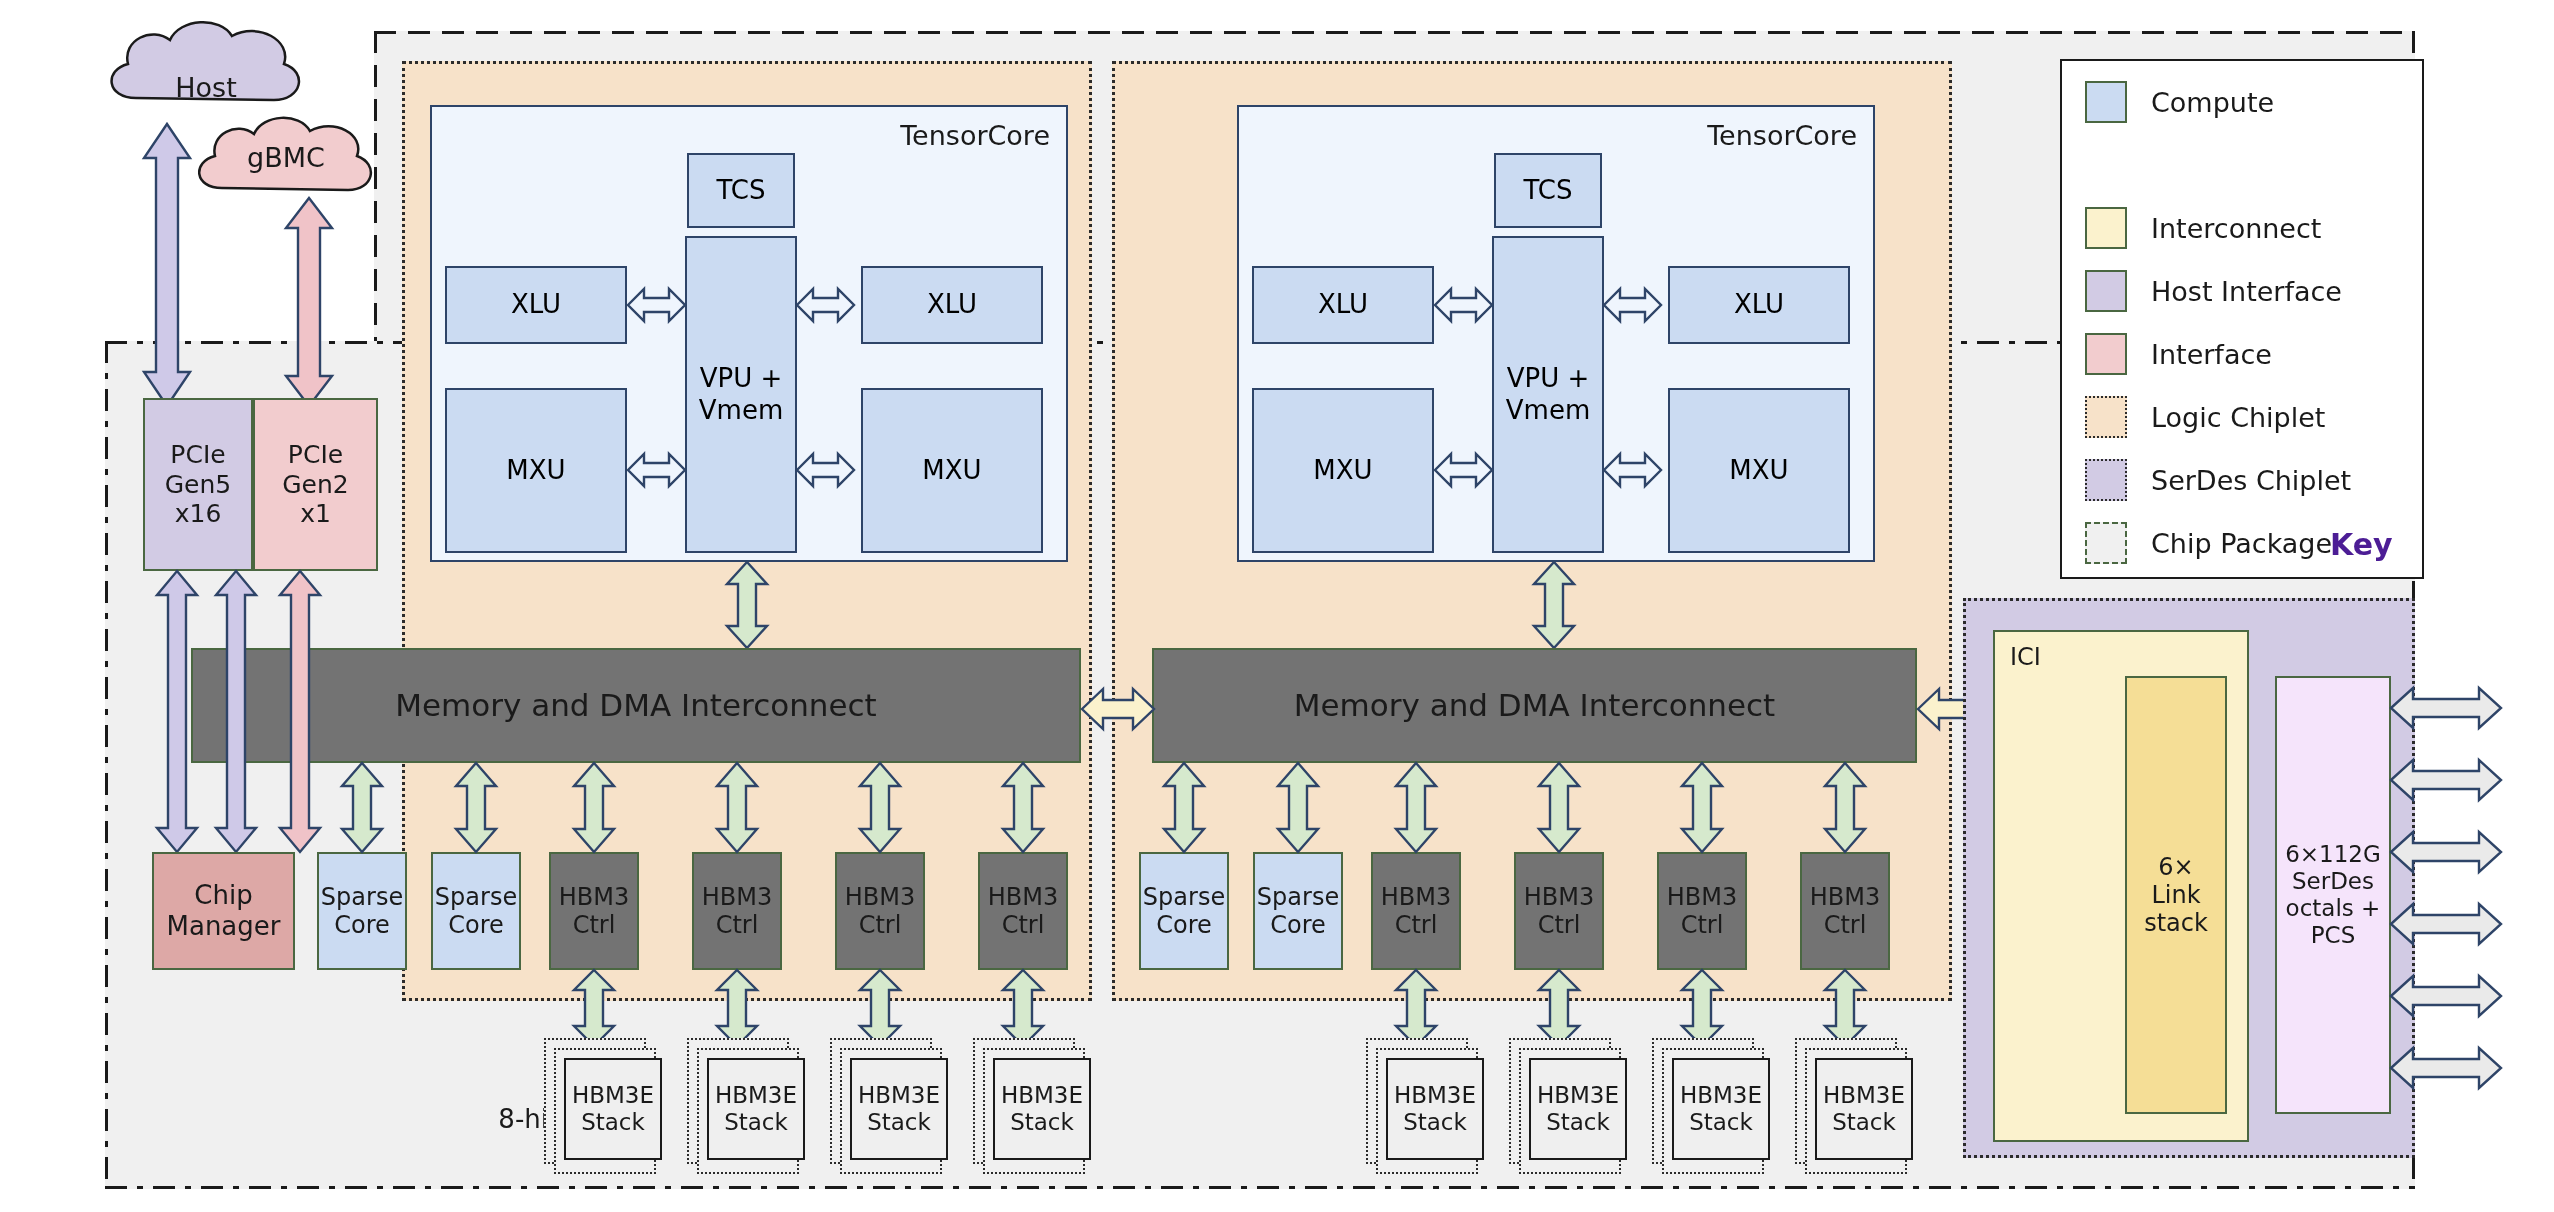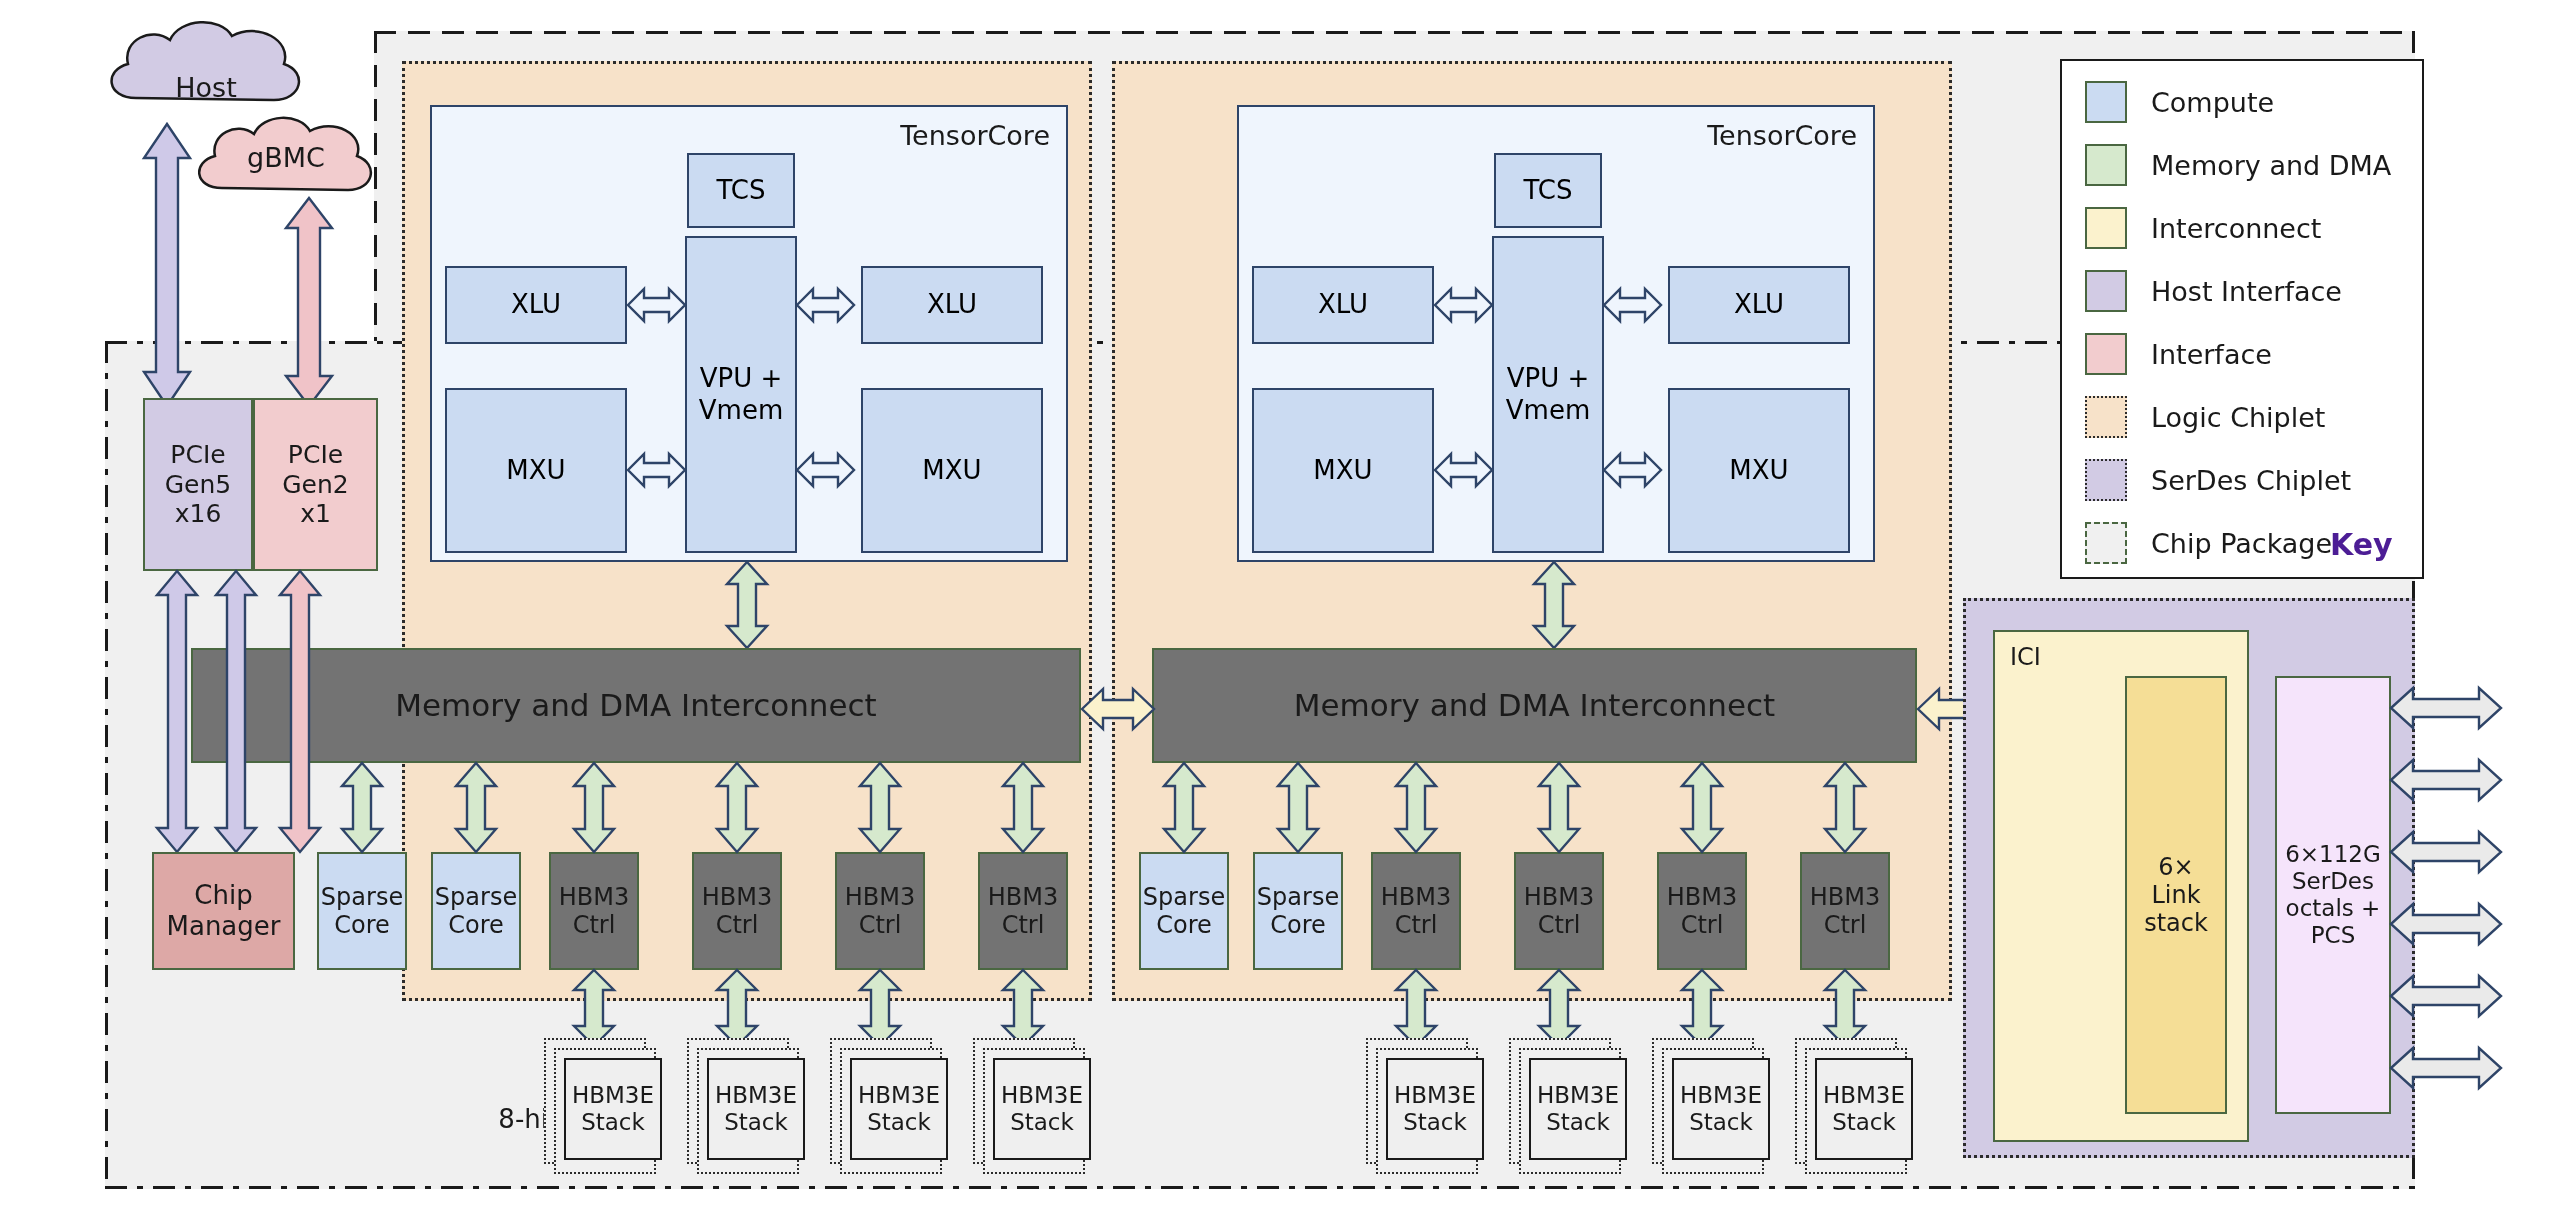--- a/index.html
+++ b/index.html
@@ -435,24 +435,20 @@
   <svg class="arw" style="left:2391px;top:1046px;width:110px;height:44px;" viewBox="0 0 110 44" preserveAspectRatio="none">
       <path d="M0,22 L22,2 L22,13 L88,13 L88,2 L110,22 L88,42 L88,31 L22,31 L22,42 Z" fill="#eaeaea" stroke="#2e4468" stroke-width="2.4"></path>
     </svg>
 
   <div class="abs key-box" style="left:2060px;top:59px;width:364px;height:520px;"></div>
 
   <div class="key-row" style="left:2085px;top:81px;">
     <span class="key-sw" style="background:#cbdbf2;"></span>
     <span class="key-lbl">Compute</span>
   </div>
-  <div class="key-row" style="left:2085px;top:144px;">
-    <span class="key-sw" style="background:#d6e9cd;"></span>
-    <span class="key-lbl">Memory and DMA</span>
-  </div>
   <div class="key-row" style="left:2085px;top:207px;">
     <span class="key-sw" style="background:#fbf2cd;"></span>
     <span class="key-lbl">Interconnect</span>
   </div>
   <div class="key-row" style="left:2085px;top:270px;">
     <span class="key-sw" style="background:#d2cbe4;"></span>
     <span class="key-lbl">Host Interface</span>
   </div>
   <div class="key-row" style="left:2085px;top:333px;">
     <span class="key-sw" style="background:#f2ccce;"></span>

